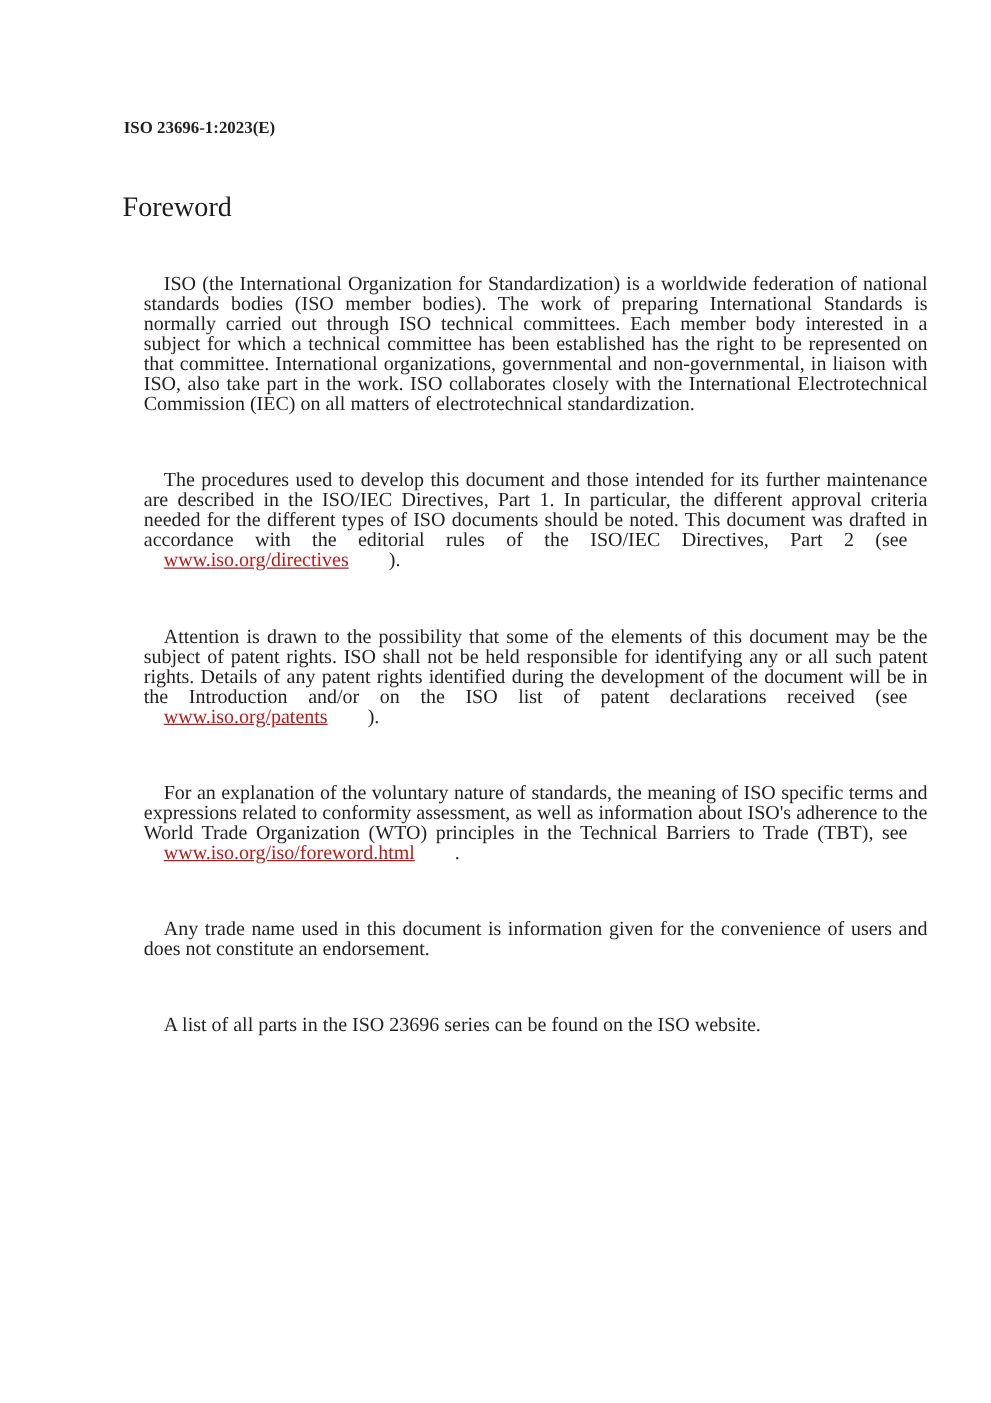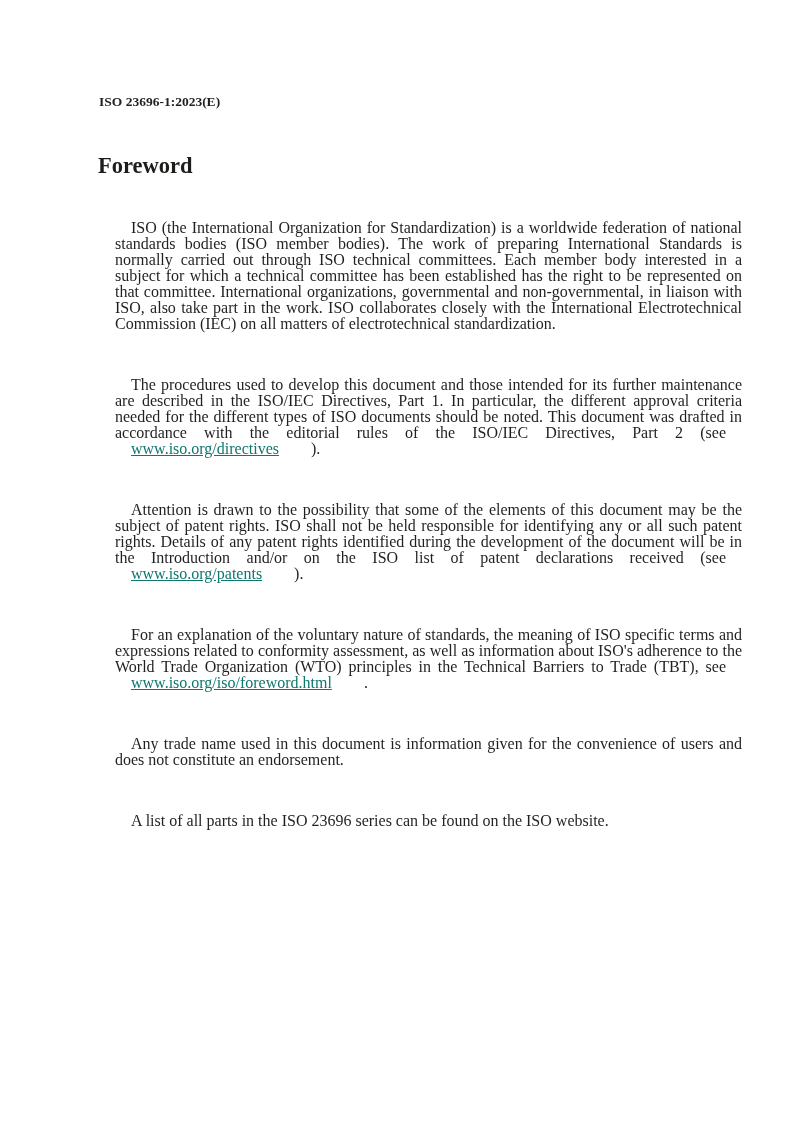--- a/index.html
+++ b/index.html
@@ -18,36 +18,36 @@
     left: 51px;
     top: 46px;
     font-size: 13.5px;
     font-weight: 700;
   }
   .doc-title {
     position: absolute;
     left: 50px;
     top: 105px;
     font-size: 22.5px;
-    font-weight: 700;
+    font-weight: 400;
     color: #1d1d1b;
   }
   .body-text {
     position: absolute;
     left: 51px;
     top: 156px;
     width: 691px;
     font-size: 16px;
     line-height: 16px;
     text-align: justify;
   }
   .para { margin-bottom: 13px; }
   .para .it { font-style: italic; }
   a.link {
-    color: #0f766e;
+    color: #b91c1c;
     text-decoration: underline;
     cursor: pointer;
   }
   .footer {
     position: absolute;
     left: 51px;
     top: 1066px;
     width: 691px;
     display: flex;
     justify-content: space-between;

